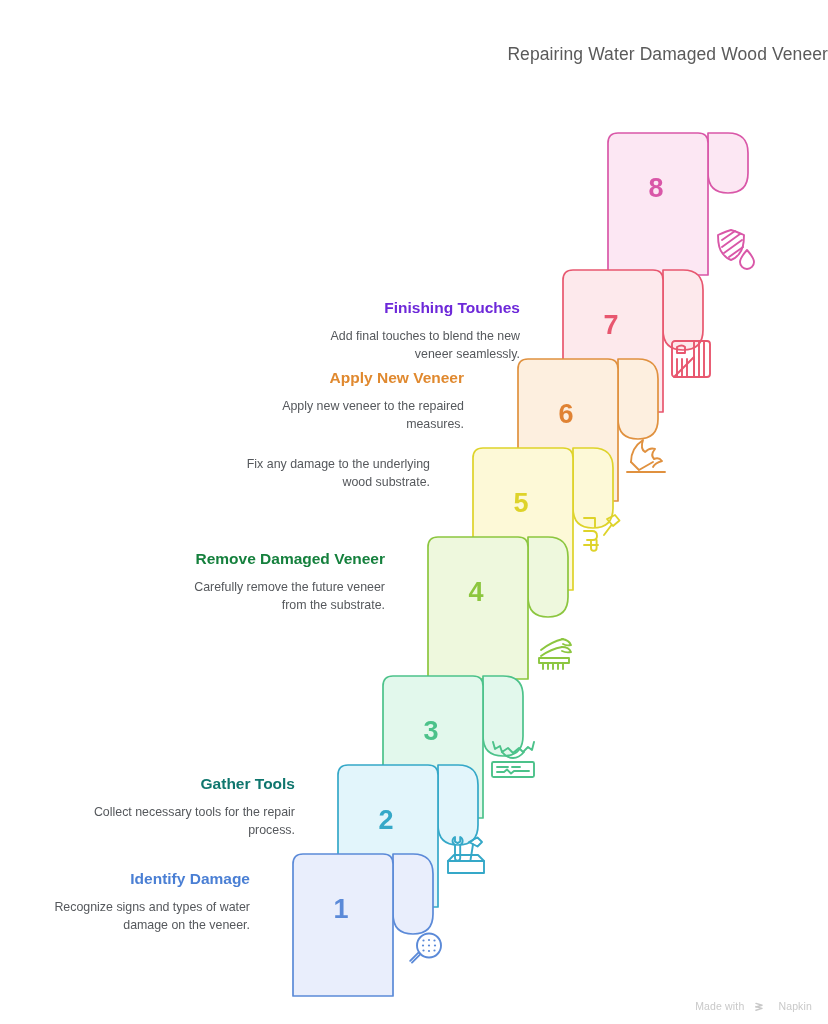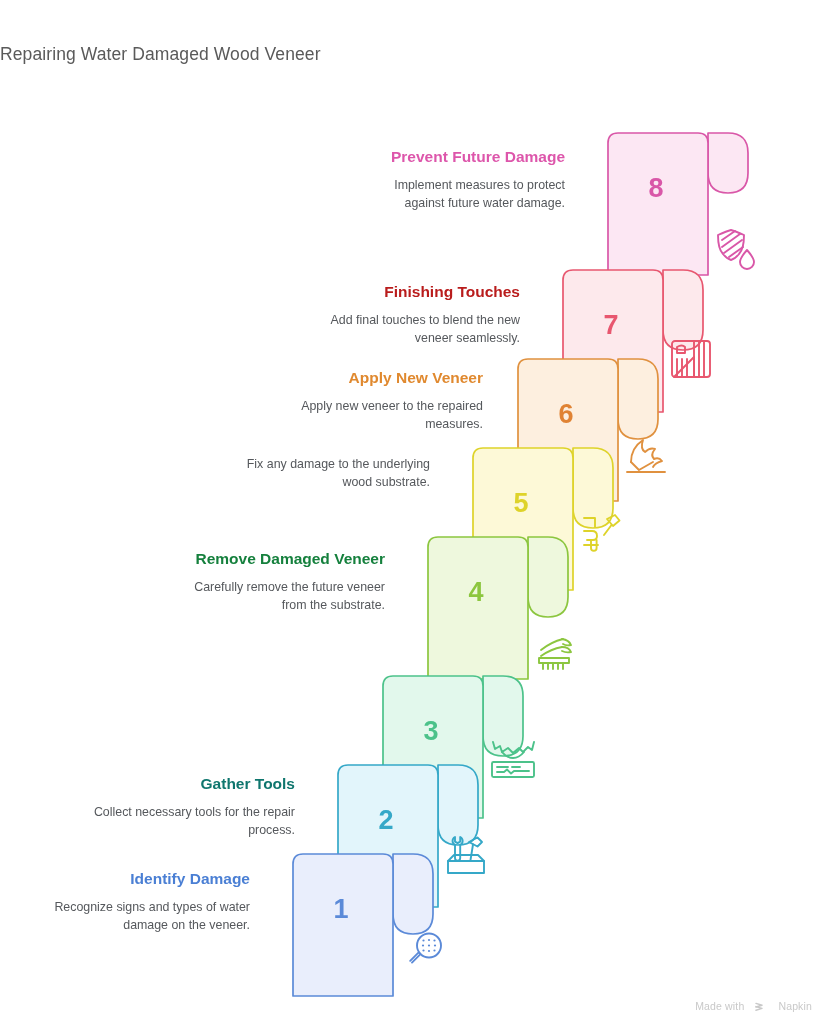--- a/index.html
+++ b/index.html
@@ -7,21 +7,21 @@
     width: 828px; height: 1024px;
     background: #ffffff;
     font-family: "Liberation Sans", "DejaVu Sans", sans-serif;
     overflow: hidden;
   }
   #page { position: relative; width: 828px; height: 1024px; background:#fff; }
 
   #page-title {
     position: absolute;
     top: 44px; left: 0; width: 828px;
-    text-align: left;
+    text-align: right;
     font-size: 17.5px;
     color: #5a5a5a;
     font-weight: 400;
     letter-spacing: .1px;
   }
 
   .stage { position: absolute; inset: 0; }
 
   
   .step { position: absolute; }
@@ -76,63 +76,59 @@
 
   <div class="stage" id="stage">
       <div class="step" style="left: 0px; top: 0px; width: 828px; height: 1024px;">
         <div class="card-wrap" style="left: 606px; top: 131px;">
           <svg class="card-svg" width="146" height="148" viewBox="0 0 146 148">
             <path d="M 102 2 H 122 Q 142 2 142 22 V 42 Q 142 62 122 62 Q 102 62 102 42 Z" fill="#fce7f3" stroke="#d957a8" stroke-width="1.7" stroke-linejoin="round"></path>
             <path d="M 2 144 V 12 Q 2 2 12 2 H 92 Q 102 2 102 12 V 144 Z" fill="#fce7f3" stroke="#d957a8" stroke-width="1.7" stroke-linejoin="round"></path>
           </svg>
         </div>
         <div class="card-num" style="left: 606px; top: 173px; width: 100px; color: rgb(217, 87, 168);">8</div>
-        <div class="labels" style="left: 355px; top: 146px; width: 210px;">
-          <div class="step-title" style="color: rgb(221, 86, 171);">Prevent Future Damage</div>
-          <div class="step-desc">Implement measures to protect against future water damage.</div>
-        </div>
         <div class="icon-wrap" style="left: 713px; top: 226px;">
           <svg width="46" height="46" viewBox="0 0 46 46">
             <path d="M5 9 q9 -4 13 -5 q4 1 13 5 q0 14 -5 19 q-4 5 -8 6 q-4 -1 -8 -6 q-5 -5 -5 -19 Z" fill="none" stroke="#d957a8" stroke-width="1.9" stroke-linecap="round" stroke-linejoin="round"></path>
             <path d="M9 14 L22 5 M9 21 L27 8 M11 27 L29 14 M16 31 L30 21" fill="none" stroke="#d957a8" stroke-width="1.9" stroke-linecap="round" stroke-linejoin="round"></path>
             <path d="M34 24 q7 8 7 12 a7 7 0 0 1 -14 0 q0 -4 7 -12 Z" fill="none" stroke="#d957a8" stroke-width="1.9" stroke-linecap="round" stroke-linejoin="round"></path>
           </svg>
         </div>
       </div>
       <div class="step" style="left: 0px; top: 0px; width: 828px; height: 1024px;">
         <div class="card-wrap" style="left: 561px; top: 268px;">
           <svg class="card-svg" width="146" height="148" viewBox="0 0 146 148">
             <path d="M 102 2 H 122 Q 142 2 142 22 V 62 Q 142 82 122 82 Q 102 82 102 62 Z" fill="#fde9ec" stroke="#e8576f" stroke-width="1.7" stroke-linejoin="round"></path>
             <path d="M 2 144 V 12 Q 2 2 12 2 H 92 Q 102 2 102 12 V 144 Z" fill="#fde9ec" stroke="#e8576f" stroke-width="1.7" stroke-linejoin="round"></path>
           </svg>
         </div>
         <div class="card-num" style="left: 561px; top: 310px; width: 100px; color: rgb(232, 87, 111);">7</div>
         <div class="labels" style="left: 310px; top: 281px; width: 210px;">
-          <div class="step-title" style="color: #b91c1c;">Finishing Touches</div>
+          <div class="step-title" style="color: #6d28d9; margin-top: 16px;">Finishing Touches</div>
           <div class="step-desc">Add final touches to blend the new veneer seamlessly.</div>
         </div>
         <div class="icon-wrap" style="left: 668px; top: 337px;">
           <svg width="46" height="44" viewBox="0 0 46 44">
             <rect x="4" y="4" width="38" height="36" rx="3" fill="none" stroke="#e8576f" stroke-width="1.9" stroke-linecap="round" stroke-linejoin="round"></rect>
             <path d="M26 4 v36 M31 4 v36 M36 4 v36" fill="none" stroke="#e8576f" stroke-width="1.9" stroke-linecap="round" stroke-linejoin="round"></path>
             <path d="M9 10 q5 -3 8 0 v6 h-8 Z" fill="none" stroke="#e8576f" stroke-width="1.9" stroke-linecap="round" stroke-linejoin="round"></path>
             <path d="M9 22 v18 M14 22 v18 M19 22 v18" fill="none" stroke="#e8576f" stroke-width="1.9" stroke-linecap="round" stroke-linejoin="round"></path>
             <path d="M6 40 L26 20 L26 40 Z" fill="none" stroke="#e8576f" stroke-width="1.9" stroke-linecap="round" stroke-linejoin="round"></path>
           </svg>
         </div>
       </div>
       <div class="step" style="left: 0px; top: 0px; width: 828px; height: 1024px;">
         <div class="card-wrap" style="left: 516px; top: 357px;">
           <svg class="card-svg" width="146" height="148" viewBox="0 0 146 148">
             <path d="M 102 2 H 122 Q 142 2 142 22 V 62 Q 142 82 122 82 Q 102 82 102 62 Z" fill="#fdefdf" stroke="#e0913f" stroke-width="1.7" stroke-linejoin="round"></path>
             <path d="M 2 144 V 12 Q 2 2 12 2 H 92 Q 102 2 102 12 V 144 Z" fill="#fdefdf" stroke="#e0913f" stroke-width="1.7" stroke-linejoin="round"></path>
           </svg>
         </div>
         <div class="card-num" style="left: 516px; top: 399px; width: 100px; color: rgb(224, 131, 52);">6</div>
-        <div class="labels" style="left: 273px; top: 367px; width: 210px;">
+        <div class="labels" style="left: 254px; top: 367px; width: 210px;">
           <div class="step-title" style="color: rgb(224, 137, 47);">Apply New Veneer</div>
           <div class="step-desc">Apply new veneer to the repaired measures.</div>
         </div>
         <div class="icon-wrap" style="left: 623px; top: 432px;">
           <svg width="46" height="44" viewBox="0 0 46 44">
             <path d="M8 30 q0 -14 12 -22 q-3 9 2 12 q5 -5 10 -3 q-5 6 -1 10 q5 -2 8 2 q-7 2 -9 6" fill="none" stroke="#e0913f" stroke-width="1.9" stroke-linecap="round" stroke-linejoin="round"></path>
             <path d="M8 30 l8 8 l14 -8" fill="none" stroke="#e0913f" stroke-width="1.9" stroke-linecap="round" stroke-linejoin="round"></path>
             <path d="M4 40 H42" fill="none" stroke="#e0913f" stroke-width="1.9" stroke-linecap="round" stroke-linejoin="round"></path>
           </svg>
         </div>

